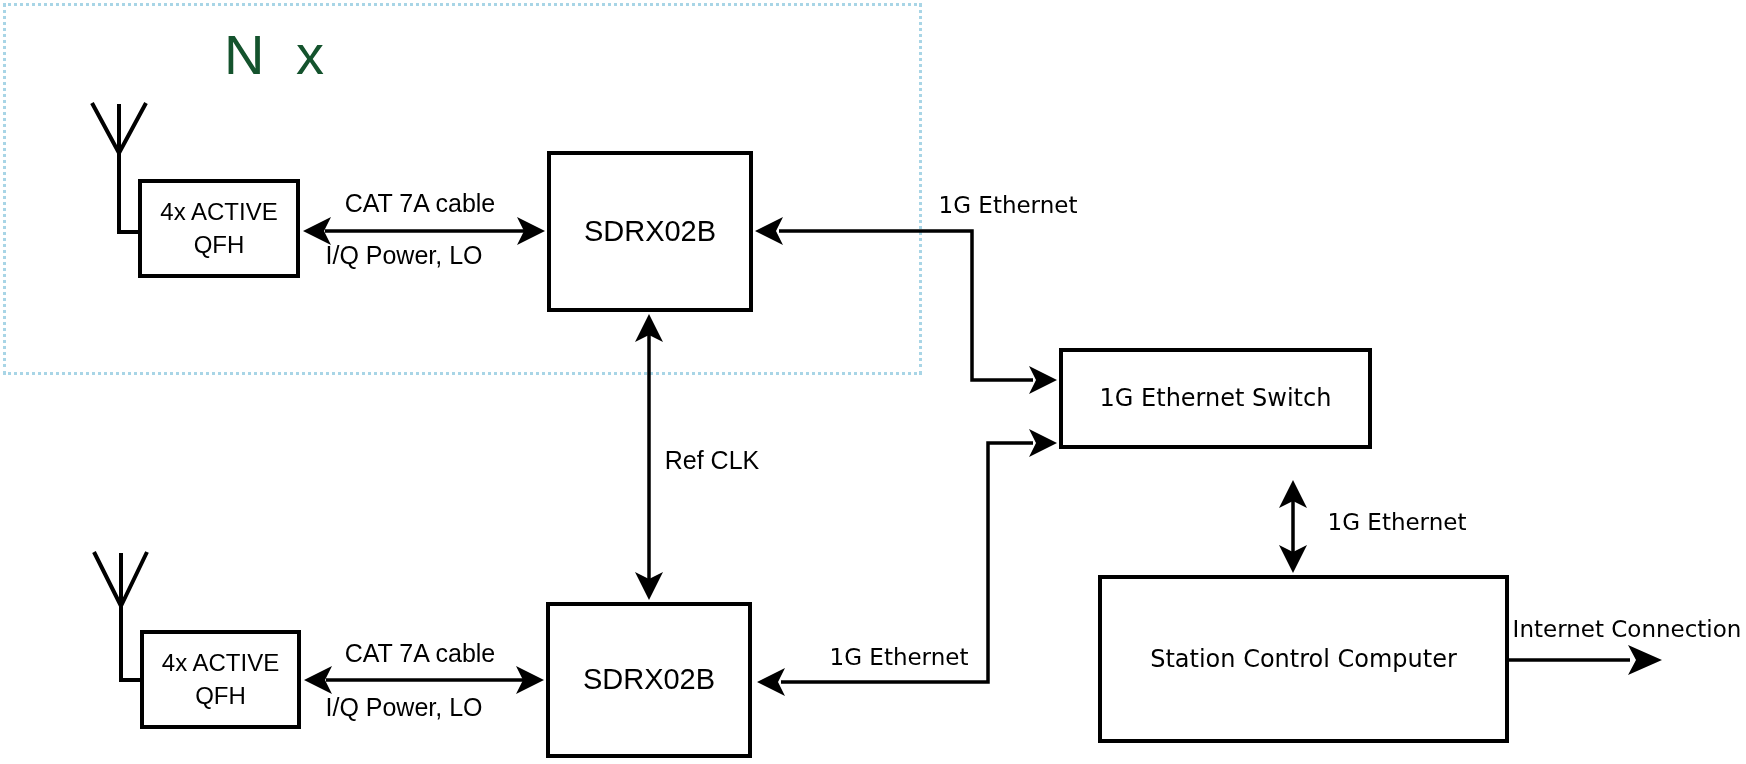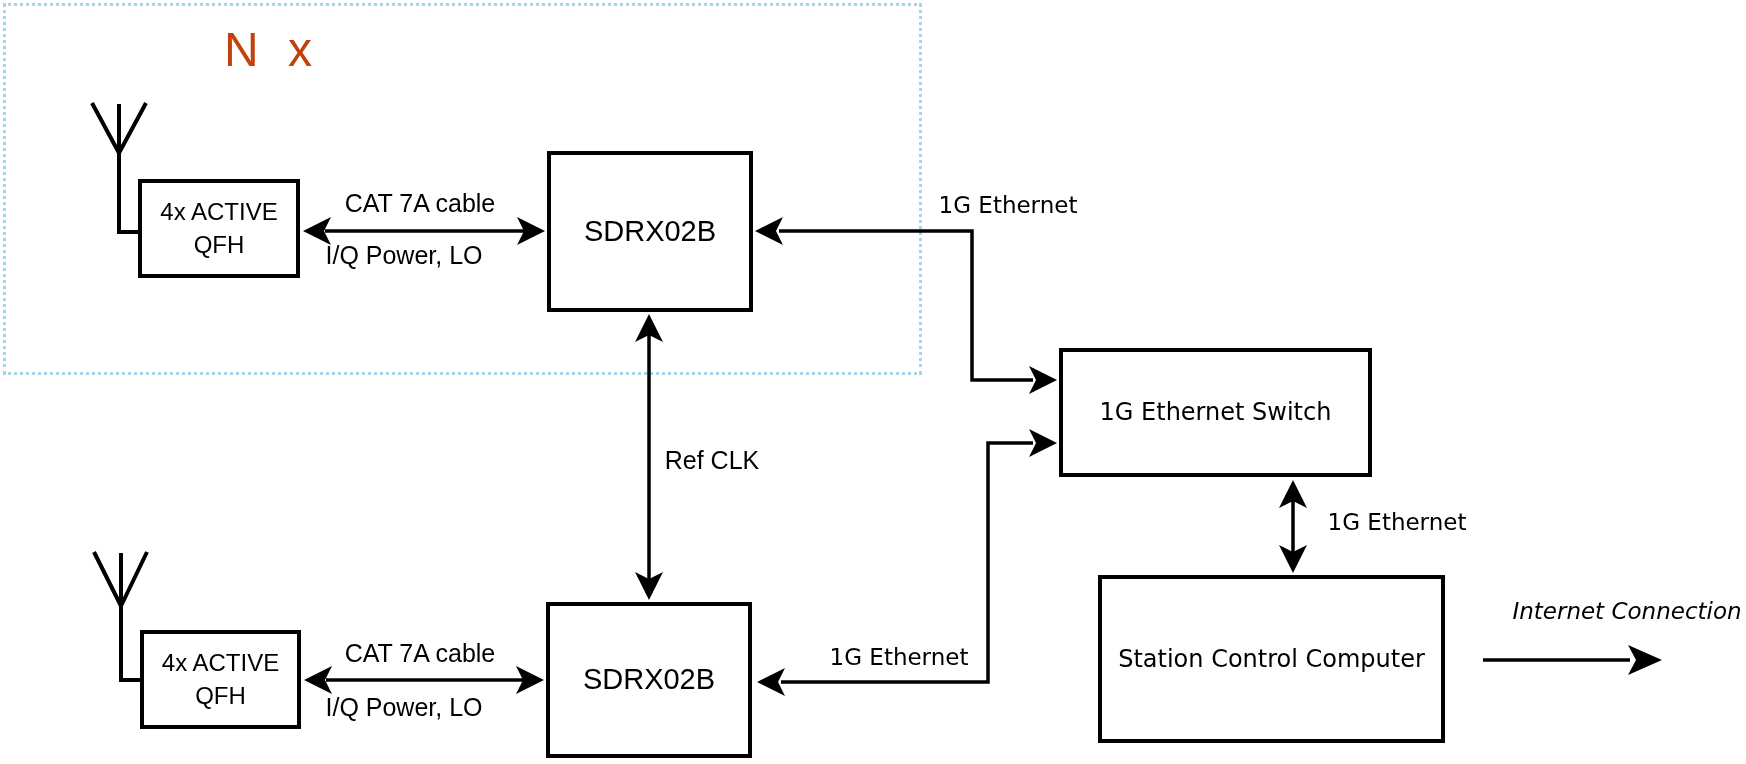--- a/index.html
+++ b/index.html
@@ -12,53 +12,53 @@
     overflow:hidden;
   }
   
   .group-border{
     position:absolute;left:3px;top:3px;width:913px;height:366px;
     border:3px dotted #a8d5e6;
   }
   .group-label{
     position:absolute;left:224px;top:22px;
     font-family:"Liberation Sans",sans-serif;
-    font-size:48px;color:#c2410c;letter-spacing:8px;
+    font-size:56px;color:#14532d;letter-spacing:8px;
     white-space:pre;
   }
   
   .node{
     position:absolute;
     border:4px solid #000;background:#fff;
     display:flex;align-items:center;justify-content:center;
     text-align:center;box-sizing:border-box;
   }
   .node .inner{line-height:1.35;}
   .cond{font-family:"Liberation Sans",sans-serif;}
   #qfh-top   {left:138px;top:179px;width:162px;height:99px;font-size:24px;}
   #sdrx-top  {left:547px;top:151px;width:206px;height:161px;font-size:29px;}
   #qfh-bot   {left:140px;top:630px;width:161px;height:99px;font-size:24px;}
   #sdrx-bot  {left:546px;top:602px;width:206px;height:156px;font-size:29px;}
-  #eth-switch{left:1059px;top:348px;width:313px;height:129px;font-size:24px;}
-  #station   {left:1098px;top:575px;width:347px;height:168px;font-size:24px;text-align:right;}
+  #eth-switch{left:1059px;top:348px;width:313px;height:101px;font-size:24px;}
+  #station   {left:1098px;top:575px;width:411px;height:168px;font-size:24px;text-align:right;}
   
   .elabel{
     position:absolute;transform:translate(-50%,-50%);
     white-space:nowrap;font-size:23px;
   }
   .elabel.small{font-size:25px;}
   #lbl-cat7a-top {left:420px;top:203px;}
   #lbl-iq-top    {left:404px;top:255px;}
   #lbl-eth-top   {left:1008px;top:205px;}
   #lbl-refclk    {left:712px;top:460px;}
   #lbl-cat7a-bot {left:420px;top:653px;}
   #lbl-iq-bot    {left:404px;top:707px;}
   #lbl-eth-bot   {left:899px;top:657px;}
   #lbl-eth-mid   {left:1397px;top:522px;}
-  #lbl-internet  {left:1627px;top:611px;font-style:italic;}
+  #lbl-internet  {left:1627px;top:629px;}
   svg{position:absolute;left:0;top:0;}
   .stroke{stroke:#000;stroke-width:3.5;fill:none;}
   .thick{stroke-width:4;}
   .head{fill:#000;stroke:none;}
 </style>
 </head>
 <body>
 
 <div id="stage">
 

